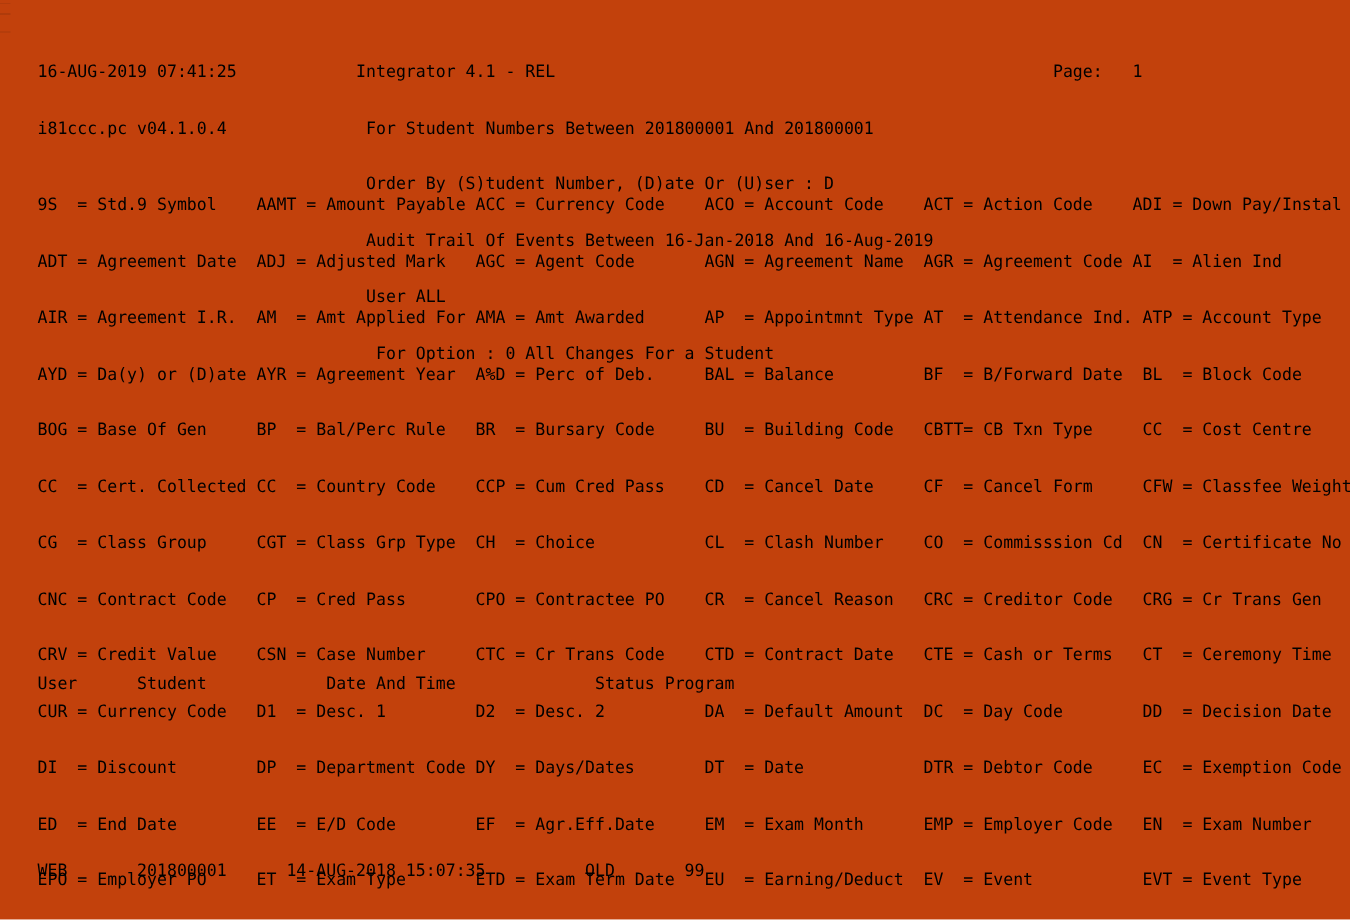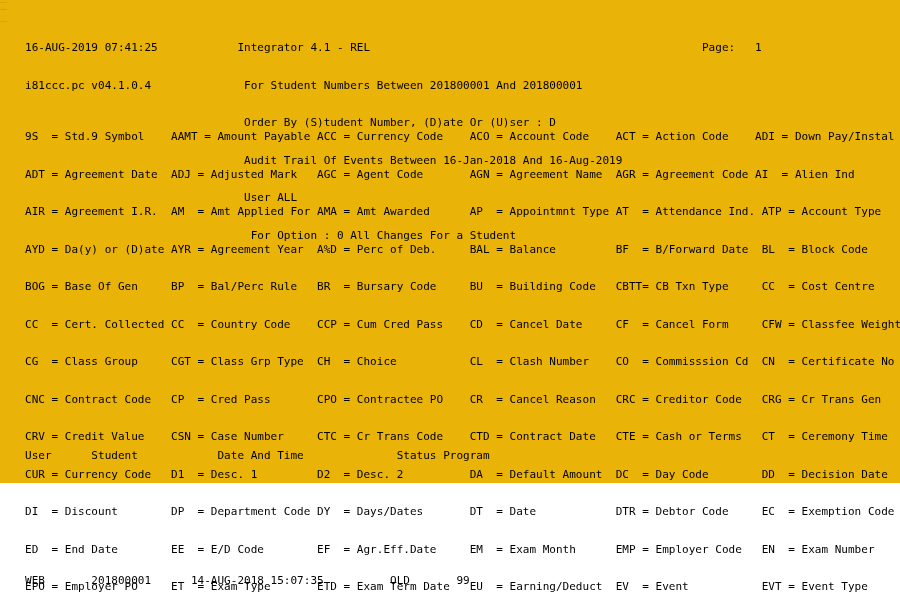--- a/index.html
+++ b/index.html
@@ -10,22 +10,22 @@
   }
   body {
     width: 900px;
     height: 613px;
     overflow: hidden;
     font-family: "DejaVu Sans Mono", "Liberation Mono", monospace;
   }
   .page {
     position: relative;
     width: 900px;
-    height: 483px;
-    background: #eab308;
+    height: 613px;
+    background: #c2410c;
     color: #000000;
   }
   
   .gutter-band {
     position: absolute;
     left: 0;
     top: 0;
     width: 7px;
     height: 613px;
     background:

